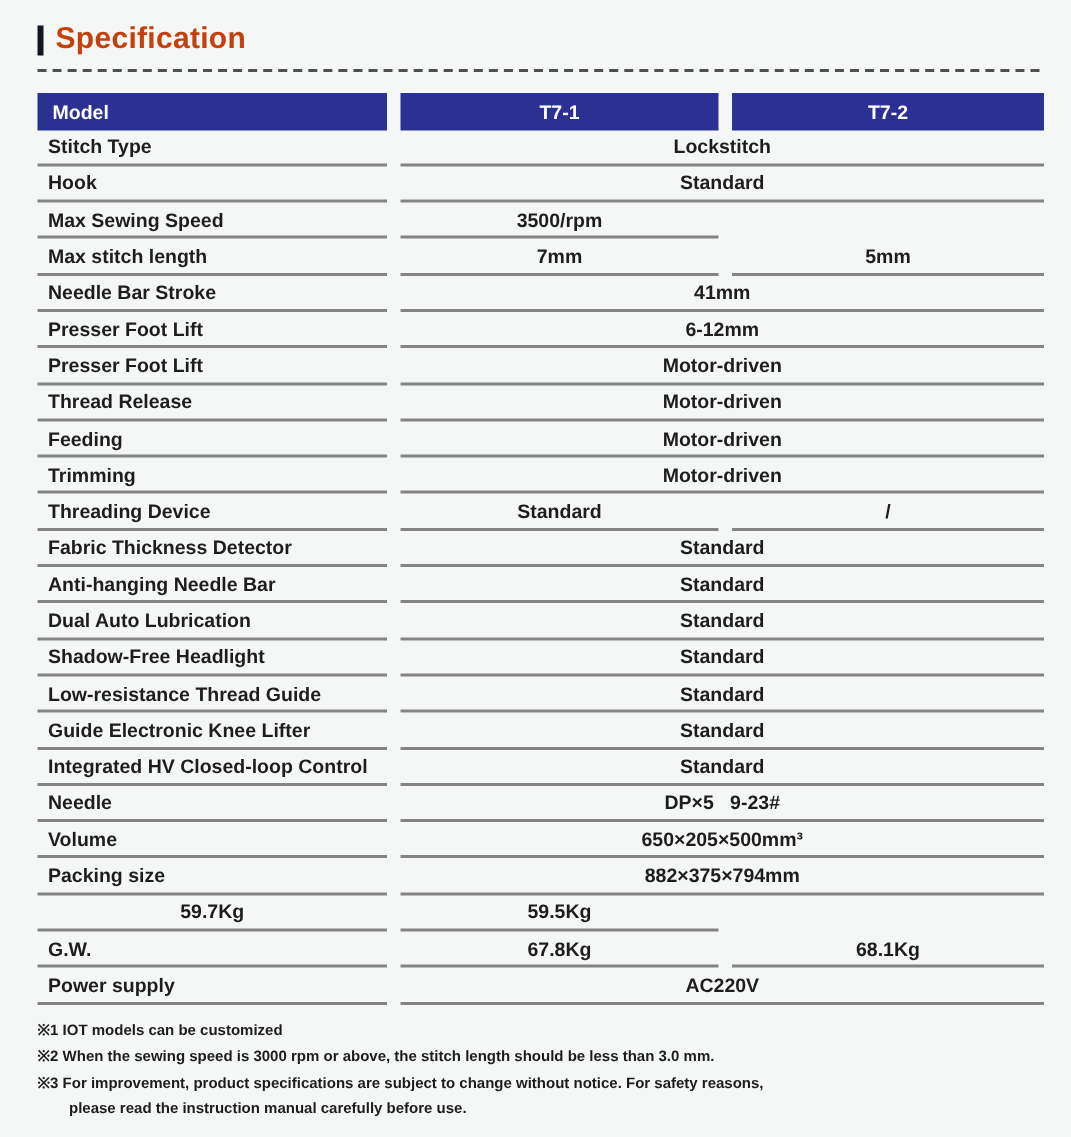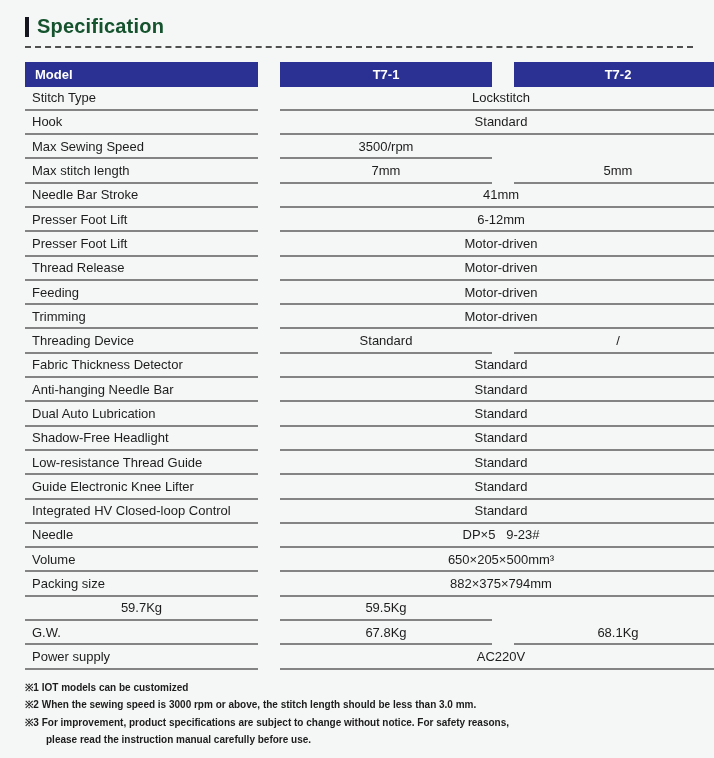--- a/index.html
+++ b/index.html
@@ -8,48 +8,48 @@
     background:#f5f6f6;
     font-family:"Liberation Sans", sans-serif;
     color:#1d1d1d;
     overflow:hidden;
   }
   .content { margin-left:25px; width:671px; padding-top:13px; }
 
   
   .title-row { display:flex; align-items:center; height:27px; margin-bottom:6px; }
   .accent-bar { width:4px; height:20px; background:#15151f; margin-right:8px; }
-  .page-title { font-size:20px; font-weight:bold; color:#14532d; letter-spacing:0.2px; }
+  .page-title { font-size:20px; font-weight:bold; color:#c2410c; letter-spacing:0.2px; }
 
   .dashed-rule {
     border:none; border-top:2px dashed #4f4f4f;
     width:668px; margin-bottom:14px;
   }
 
   
   .spec-table { width:671px; }
   .thead, .row {
     display:grid;
     grid-template-columns:233px 212px 208px;
-    column-gap:22px;
+    column-gap:9px;
   }
   .thead { height:24.5px; }
   .th {
     background:#2b3192; color:#ffffff;
     font-size:13px; font-weight:bold;
     display:flex; align-items:center;
   }
   .th-label { padding-left:10px; }
   .th-val { justify-content:center; }
 
   .row { height:24.3px; }
   .cell {
     border-bottom:2px solid #848484;
     display:flex; align-items:center;
-    font-size:13px; font-weight:normal; color:#1d1d1d;text-align:center;
+    font-size:13px; font-weight:bold; color:#1d1d1d;text-align:center;
   }
   .cell.label { padding-left:7px; }
   .cell.value { justify-content:center; white-space:pre; }
   .cell.span2 { grid-column:2 / 4; }
 
   
   .notes { margin-top:9px; width:676px; }
   .note {
     font-size:10px; font-weight:bold; color:#1c1c1c;
     line-height:17.5px;

